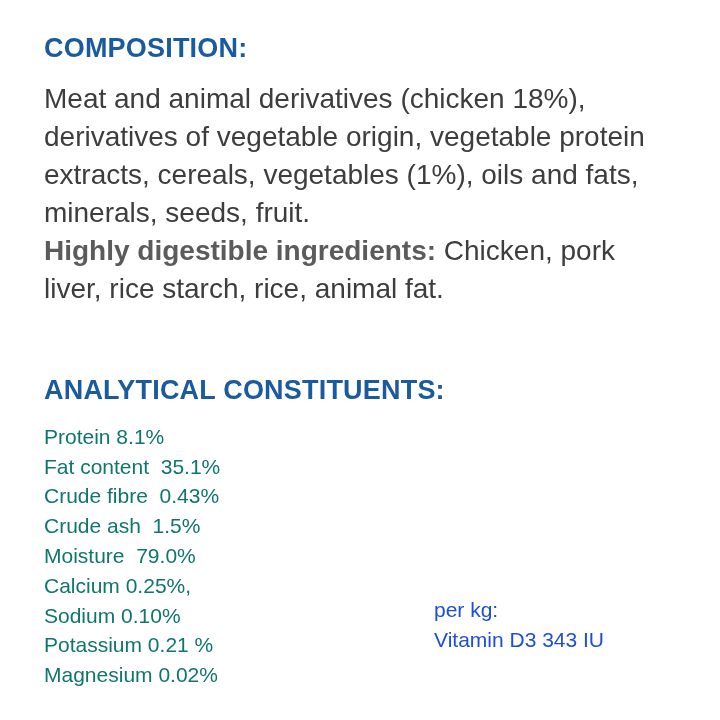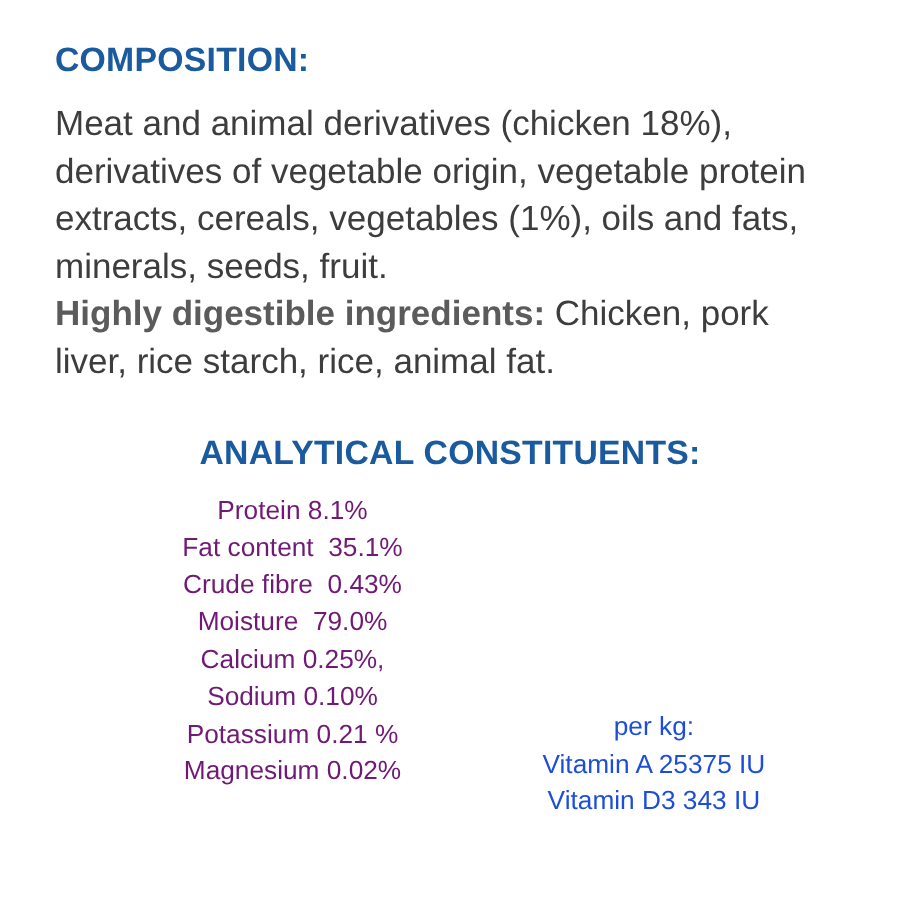--- a/index.html
+++ b/index.html
@@ -38,36 +38,35 @@
   .composition-block {
     margin-top: 4px;
   }
   .highlight-label {
     font-weight: bold;
     color: #5b5b5b;
   }
   .analytical-section {
     position: absolute;
     left: 44px;
-    top: 348px;
+    top: 376px;
     right: 44px;
-    text-align: center;
   }
   .constituents-wrap {
     display: flex;
     flex-direction: row;
     align-items: flex-start;
   }
   .constituents-col {
     width: 380px;
   }
   .constituent-line {
     font-size: 21px;
     line-height: 1.42;
-    color: #701a75;
+    color: #0f766e;
     white-space: pre;
   }
   .vitamin-col {
     margin-left: 10px;
     padding-top: 173px;
   }
   .vitamin-line {
     font-size: 21px;
     line-height: 1.42;
     color: #1d4ed8;
@@ -86,28 +85,28 @@
   </div>
 
   <div class="analytical-section">
     <h1 class="section-heading">ANALYTICAL CONSTITUENTS:</h1>
 
     <div class="constituents-wrap">
       <div class="constituents-col">
         <div class="constituent-line">Protein 8.1%</div>
         <div class="constituent-line">Fat content  35.1%</div>
         <div class="constituent-line">Crude fibre  0.43%</div>
+        <div class="constituent-line">Crude ash  1.5%</div>
         <div class="constituent-line">Moisture  79.0%</div>
         <div class="constituent-line">Calcium 0.25%,</div>
         <div class="constituent-line">Sodium 0.10%</div>
         <div class="constituent-line">Potassium 0.21 %</div>
         <div class="constituent-line">Magnesium 0.02%</div>
       </div>
 
       <div class="vitamin-col">
         <div class="vitamin-line">per kg:</div>
-        <div class="vitamin-line">Vitamin A 25375 IU</div>
         <div class="vitamin-line">Vitamin D3 343 IU</div>
       </div>
     </div>
   </div>
 
 </div>
 
 </body></html>

